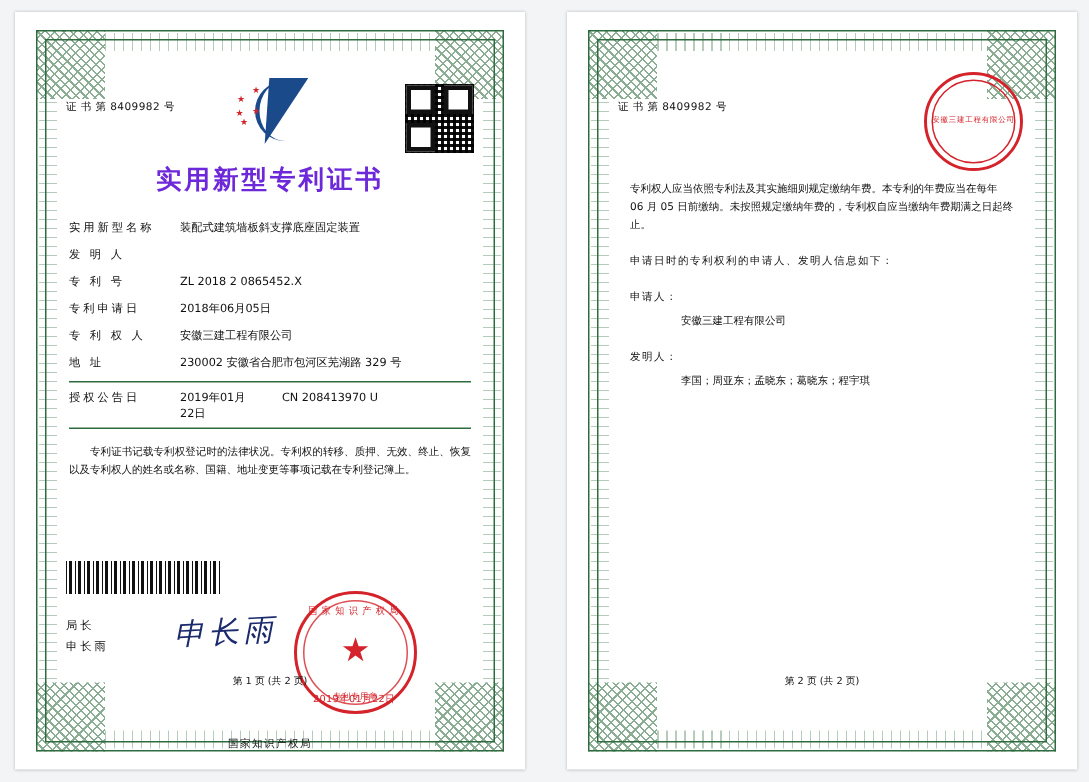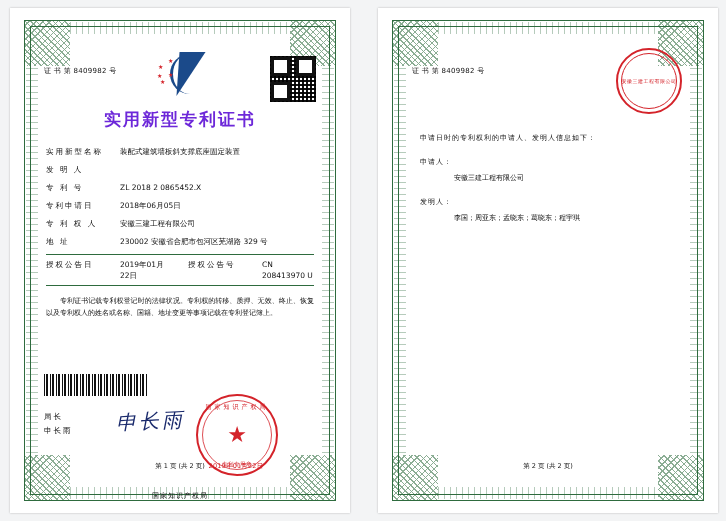--- a/index.html
+++ b/index.html
@@ -143,21 +143,21 @@
   }
   .seal .arc-bot{
     position:absolute;left:0;right:0;bottom:6px;text-align:center;font-size:5.5px;letter-spacing:.5px;
   }
   .seal-date{
     position:absolute;left:150px;top:420px;width:84px;text-align:center;
     color:#d4232a;font-size:6.5px;letter-spacing:.2px;
   }
 
   .pagenum{
-    position:absolute;left:0;right:0;bottom:8px;text-align:center;font-size:6.5px;color:#111;margin-top:48px;
+    position:absolute;left:0;right:0;bottom:20px;text-align:center;font-size:6.5px;color:#111;margin-top:48px;
   }
   .footer-org{
     position:absolute;left:0;right:0;bottom:-22px;text-align:center;font-size:7px;color:#111;letter-spacing:1px;
   }
 
   
   .p2-cert{position:absolute;left:0;top:24px;font-size:7px;color:#111;letter-spacing:.3px;}
   .p2-seal{
     position:absolute;right:2px;top:6px;width:62px;height:62px;border-radius:50%;
     border:2px solid #d4232a;color:#d4232a;
@@ -231,21 +231,20 @@
         <div class="flabel">地 址</div>
         <div class="fval">230002 安徽省合肥市包河区芜湖路 329 号</div>
       </div>
 
       <div class="frow two" style="border-top:0.8px solid #2e6b3e;border-bottom:0.8px solid #2e6b3e;padding:4px 0;margin-top:6px;gap:16px;">
         <div class="half">
           <div class="flabel">授权公告日</div>
           <div class="fval">2019年01月22日</div>
         </div>
         <div class="half">
-          <div class="flabel">授权公告号</div>
           <div class="fval">CN 208413970 U</div>
         </div>
       </div>
 
       <div class="para">专利证书记载专利权登记时的法律状况。专利权的转移、质押、无效、终止、恢复以及专利权人的姓名或名称、国籍、地址变更等事项记载在专利登记簿上。</div>
     </div>
 
     <div class="barcode"></div>
 
     <div class="sign-block">
@@ -281,20 +280,21 @@
 
   <div class="content">
     <div class="p2-cert">证 书 第 8409982 号</div>
 
     <div class="p2-seal">
       <div class="ring"></div>
       <div class="txt">安徽三建工程有限公司</div>
     </div>
 
     <div class="p2-body">
+      <div class="p2-sec ind">专利权人应当依照专利法及其实施细则规定缴纳年费。本专利的年费应当在每年 06 月 05 日前缴纳。未按照规定缴纳年费的，专利权自应当缴纳年费期满之日起终止。</div>
 
       <div class="p2-sec p2-label">申请日时的专利权利的申请人、发明人信息如下：</div>
       <div class="p2-sec p2-label">申请人：</div>
       <div class="p2-sec p2-val">安徽三建工程有限公司</div>
 
       <div class="p2-sec p2-label">发明人：</div>
       <div class="p2-sec p2-list">李国；周亚东；孟晓东；葛晓东；程宇琪</div>
     </div>
 
     <div class="pagenum">第 2 页 (共 2 页)</div>

